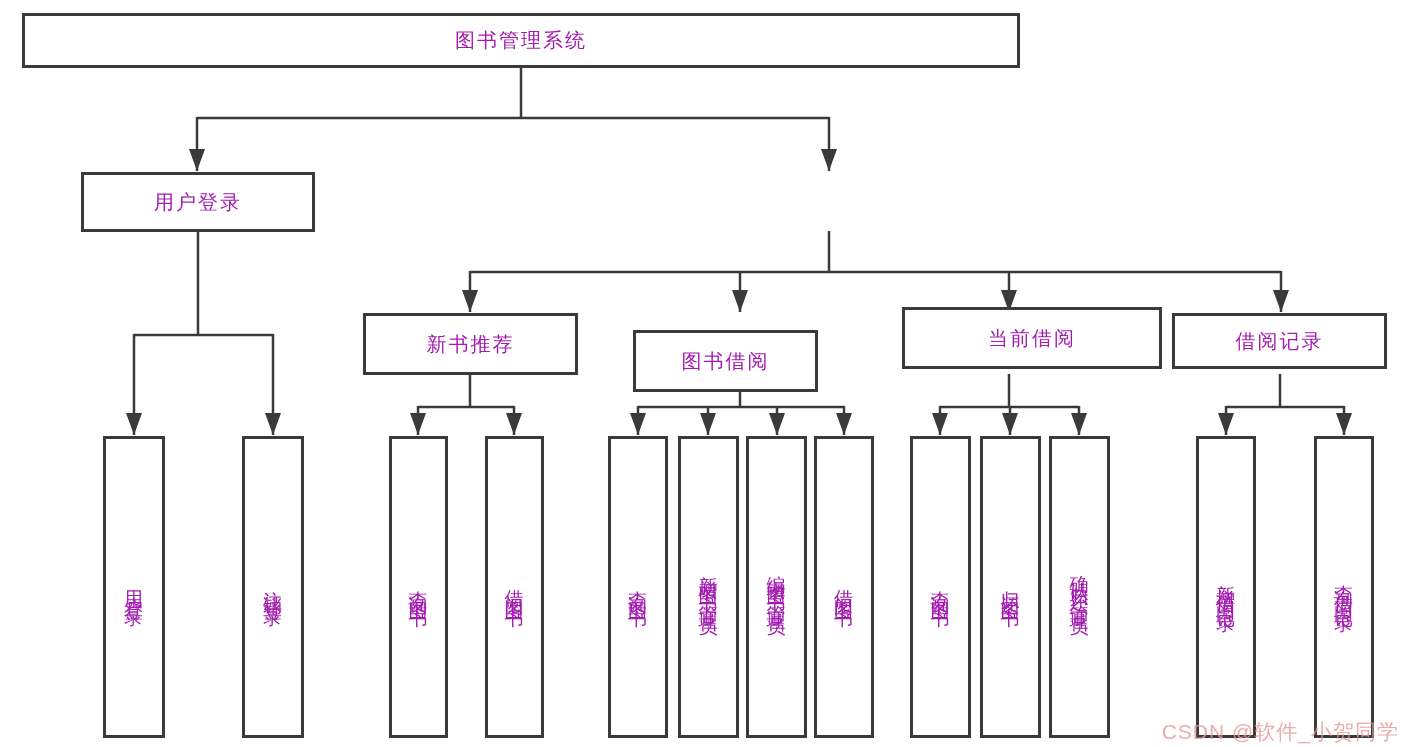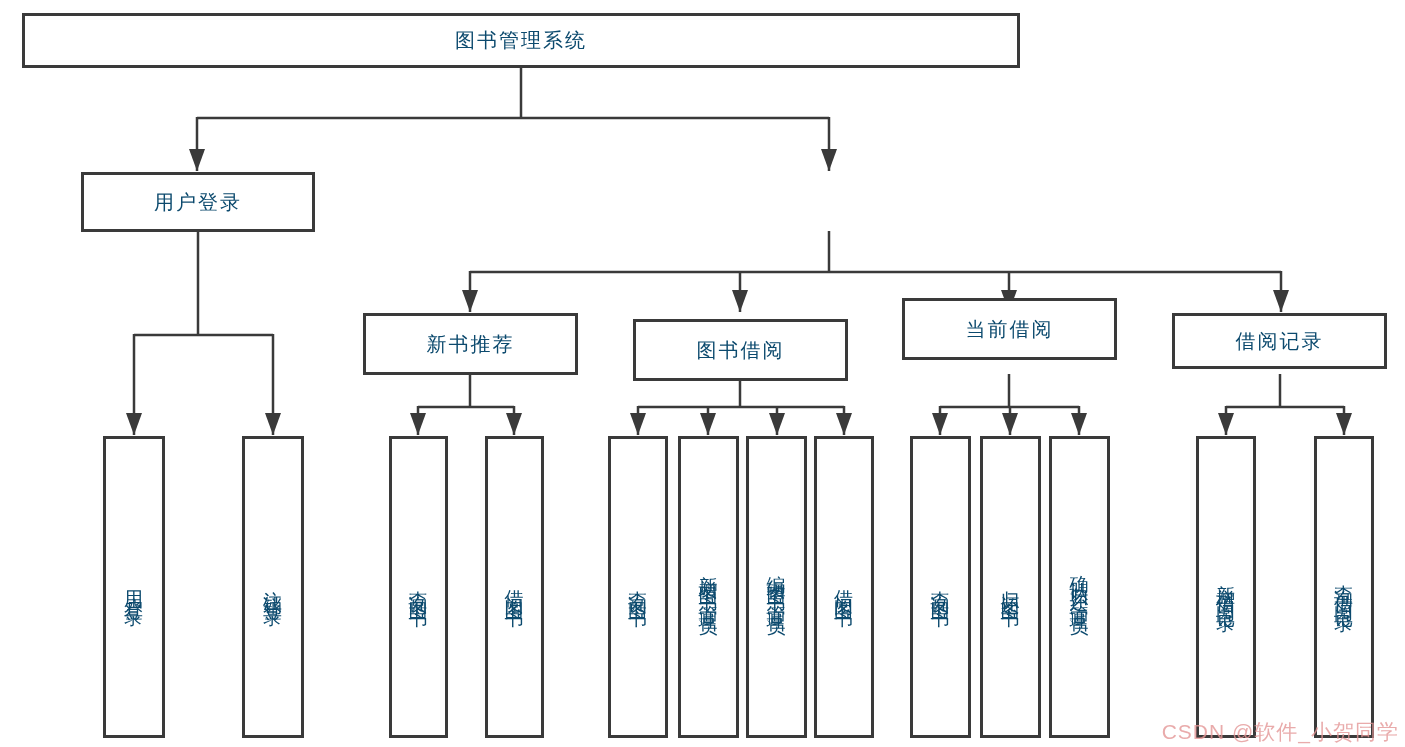--- a/index.html
+++ b/index.html
@@ -23,21 +23,21 @@
     z-index: 1;
   }
   .node {
     position: absolute;
     box-sizing: border-box;
     border: 3px solid #3a3a3a;
     background: #ffffff;
     display: flex;
     align-items: center;
     justify-content: center;
-    color: #0c4a6e;
+    color: #a21caf;
     z-index: 2;
   }
   .hnode {
     font-size: 20px;
     letter-spacing: 2px;
     white-space: nowrap;
   }
   .leaf span {
     writing-mode: vertical-rl;
     text-orientation: mixed;
@@ -110,22 +110,22 @@
       <line x1="1226" y1="406" x2="1226" y2="435" marker-end="url(#arw)"></line>
       <line x1="1344" y1="406" x2="1344" y2="435" marker-end="url(#arw)"></line>
     </g>
   </svg>
 
   <div class="node hnode" style="left:22px; top:13px; width:998px; height:55px;">图书管理系统</div>
 
   <div class="node hnode" style="left:81px; top:172px; width:234px; height:60px;">用户登录</div>
 
   <div class="node hnode" style="left:363px; top:313px; width:215px; height:62px;">新书推荐</div>
-  <div class="node hnode" style="left:633px; top:319px; width:215px; height:62px;">图书借阅</div>
-  <div class="node hnode" style="left:902px; top:298px; width:215px; height:62px;">当前借阅</div>
+  <div class="node hnode" style="left:633px; top:330px; width:185px; height:62px;">图书借阅</div>
+  <div class="node hnode" style="left:902px; top:307px; width:260px; height:62px;">当前借阅</div>
   <div class="node hnode" style="left:1172px; top:313px; width:215px; height:56px;">借阅记录</div>
 
   <div class="node leaf" style="left:103px; top:436px; width:62px; height:302px;">
     <span>用户登录</span>
   </div>
   <div class="node leaf" style="left:242px; top:436px; width:62px; height:302px;">
     <span>注销登录</span>
   </div>
 
   <div class="node leaf" style="left:389px; top:436px; width:59px; height:302px;">

